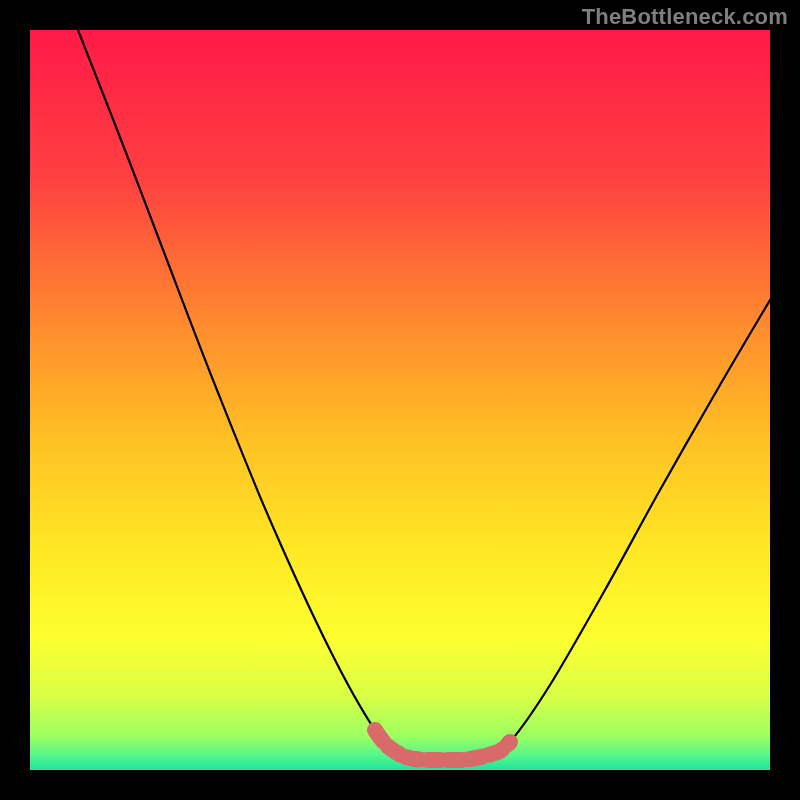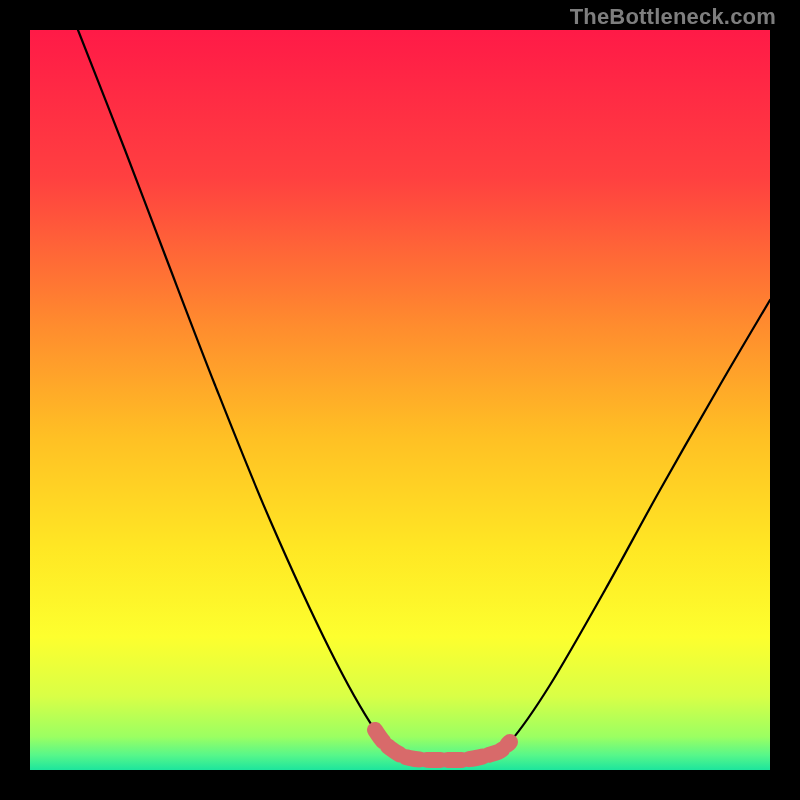--- a/index.html
+++ b/index.html
@@ -36,21 +36,21 @@
   .curve-svg {
     position: absolute;
     left: 0;
     top: 0;
     width: 740px;
     height: 740px;
   }
   .watermark {
     position: absolute;
     top: 4px;
-    right: 24px;
+    right: 12px;
     font-family: Arial, Helvetica, sans-serif;
     font-size: 22px;
     font-weight: 600;
     color: #7e7e7e;
     letter-spacing: 0.2px;
   }
 </style>
 </head>
 <body>
 

